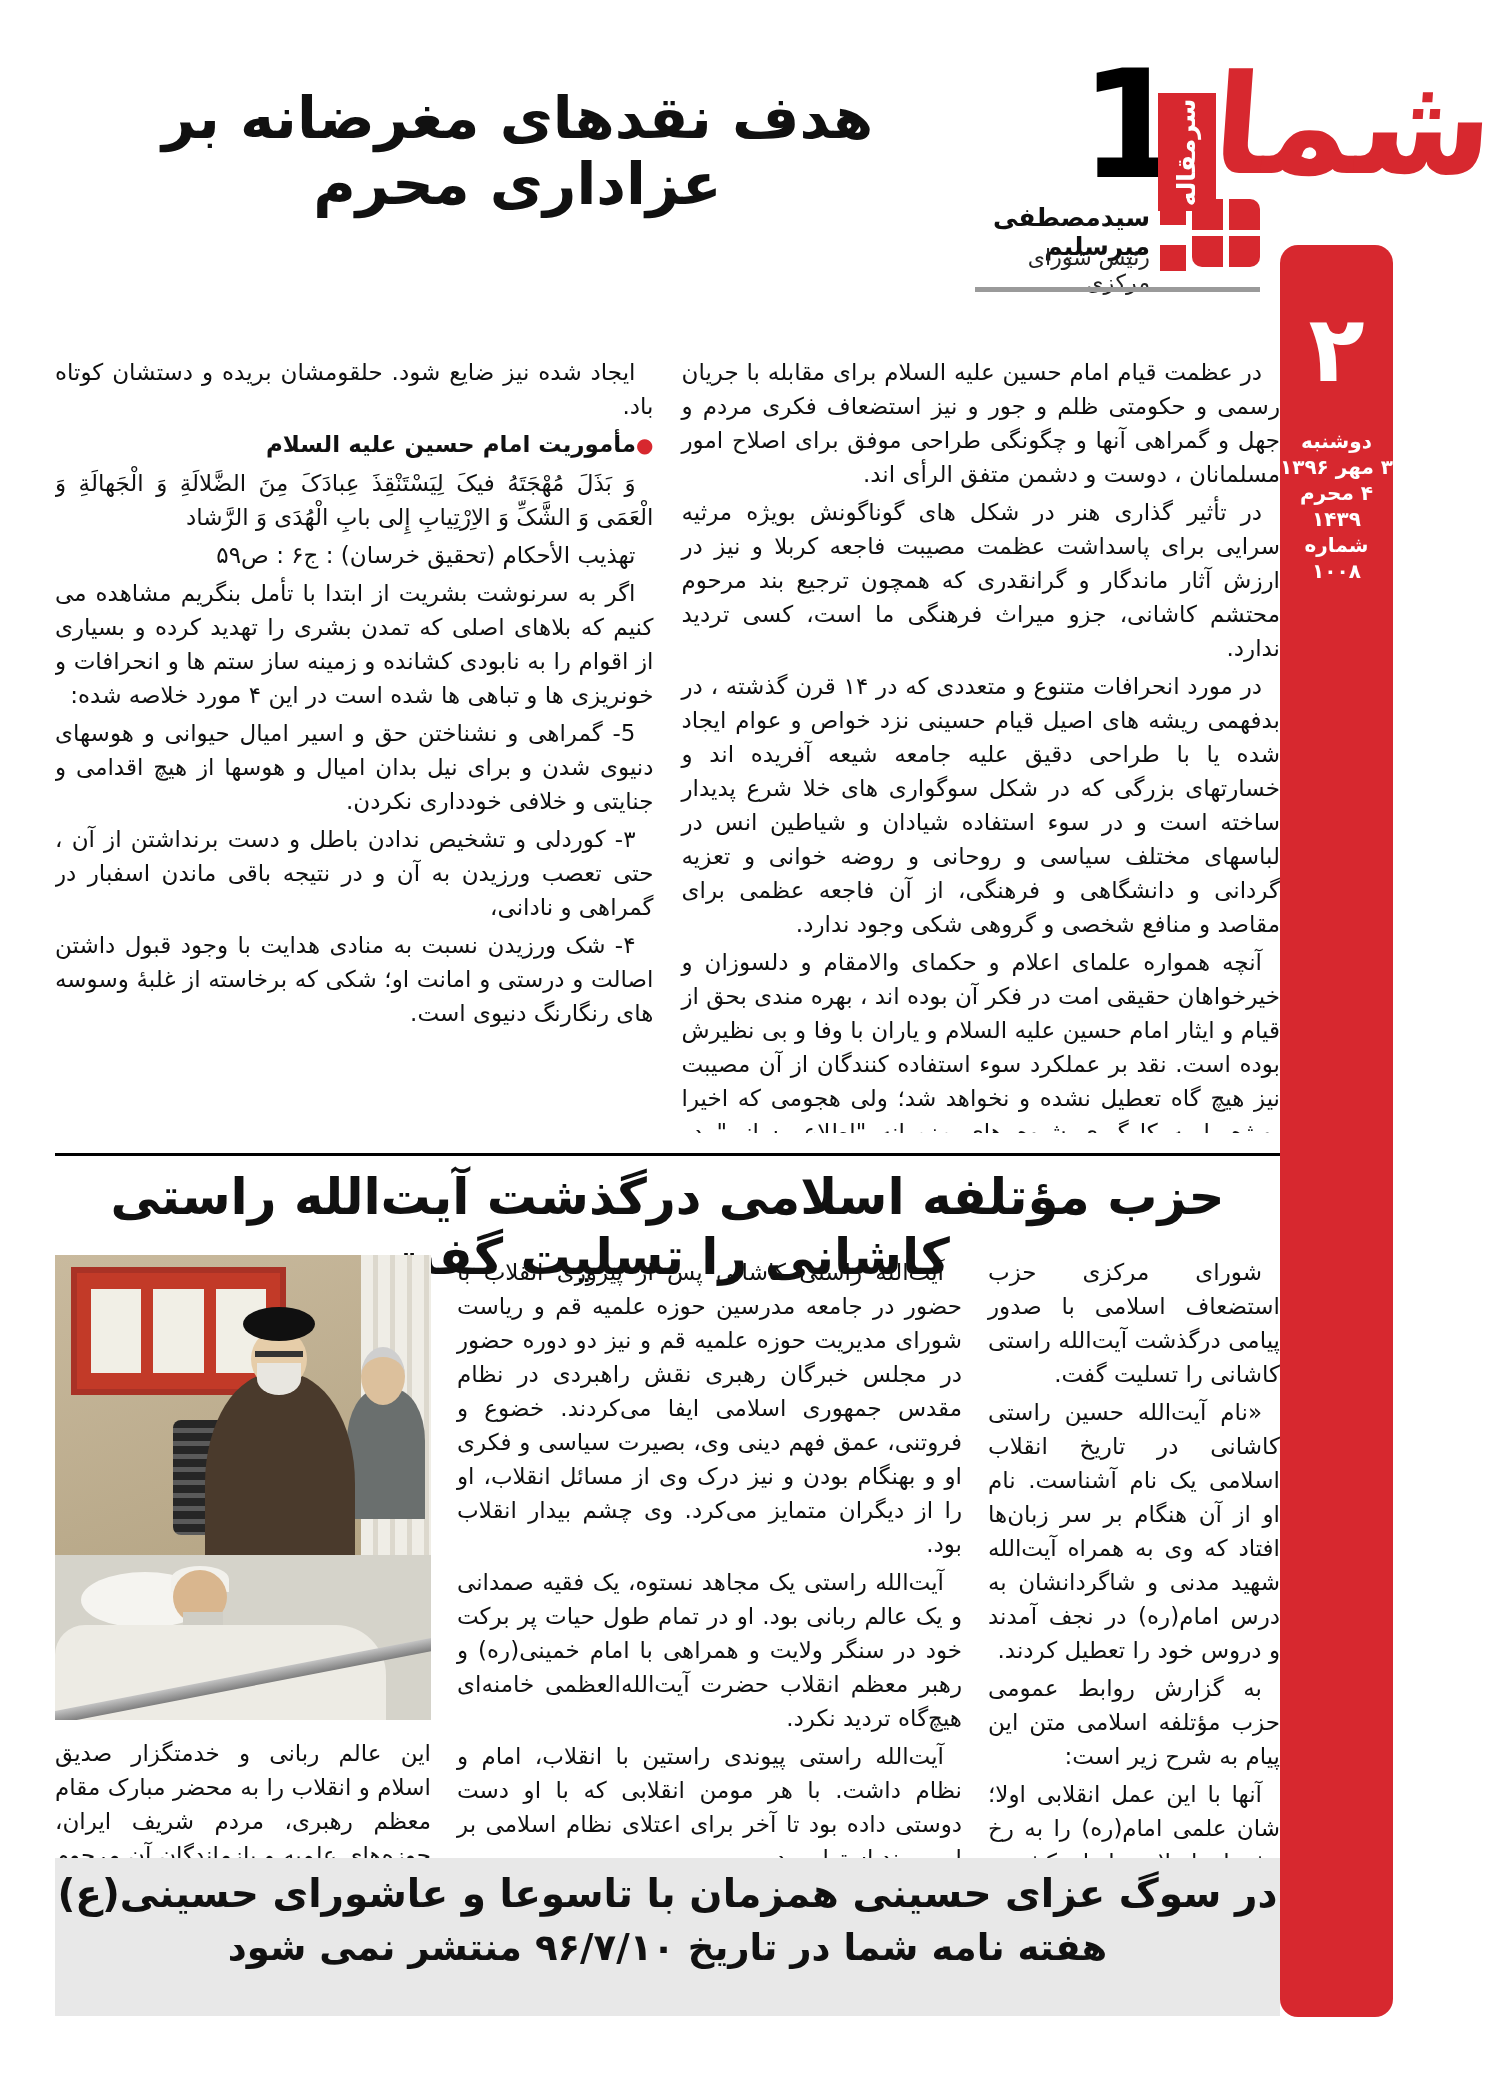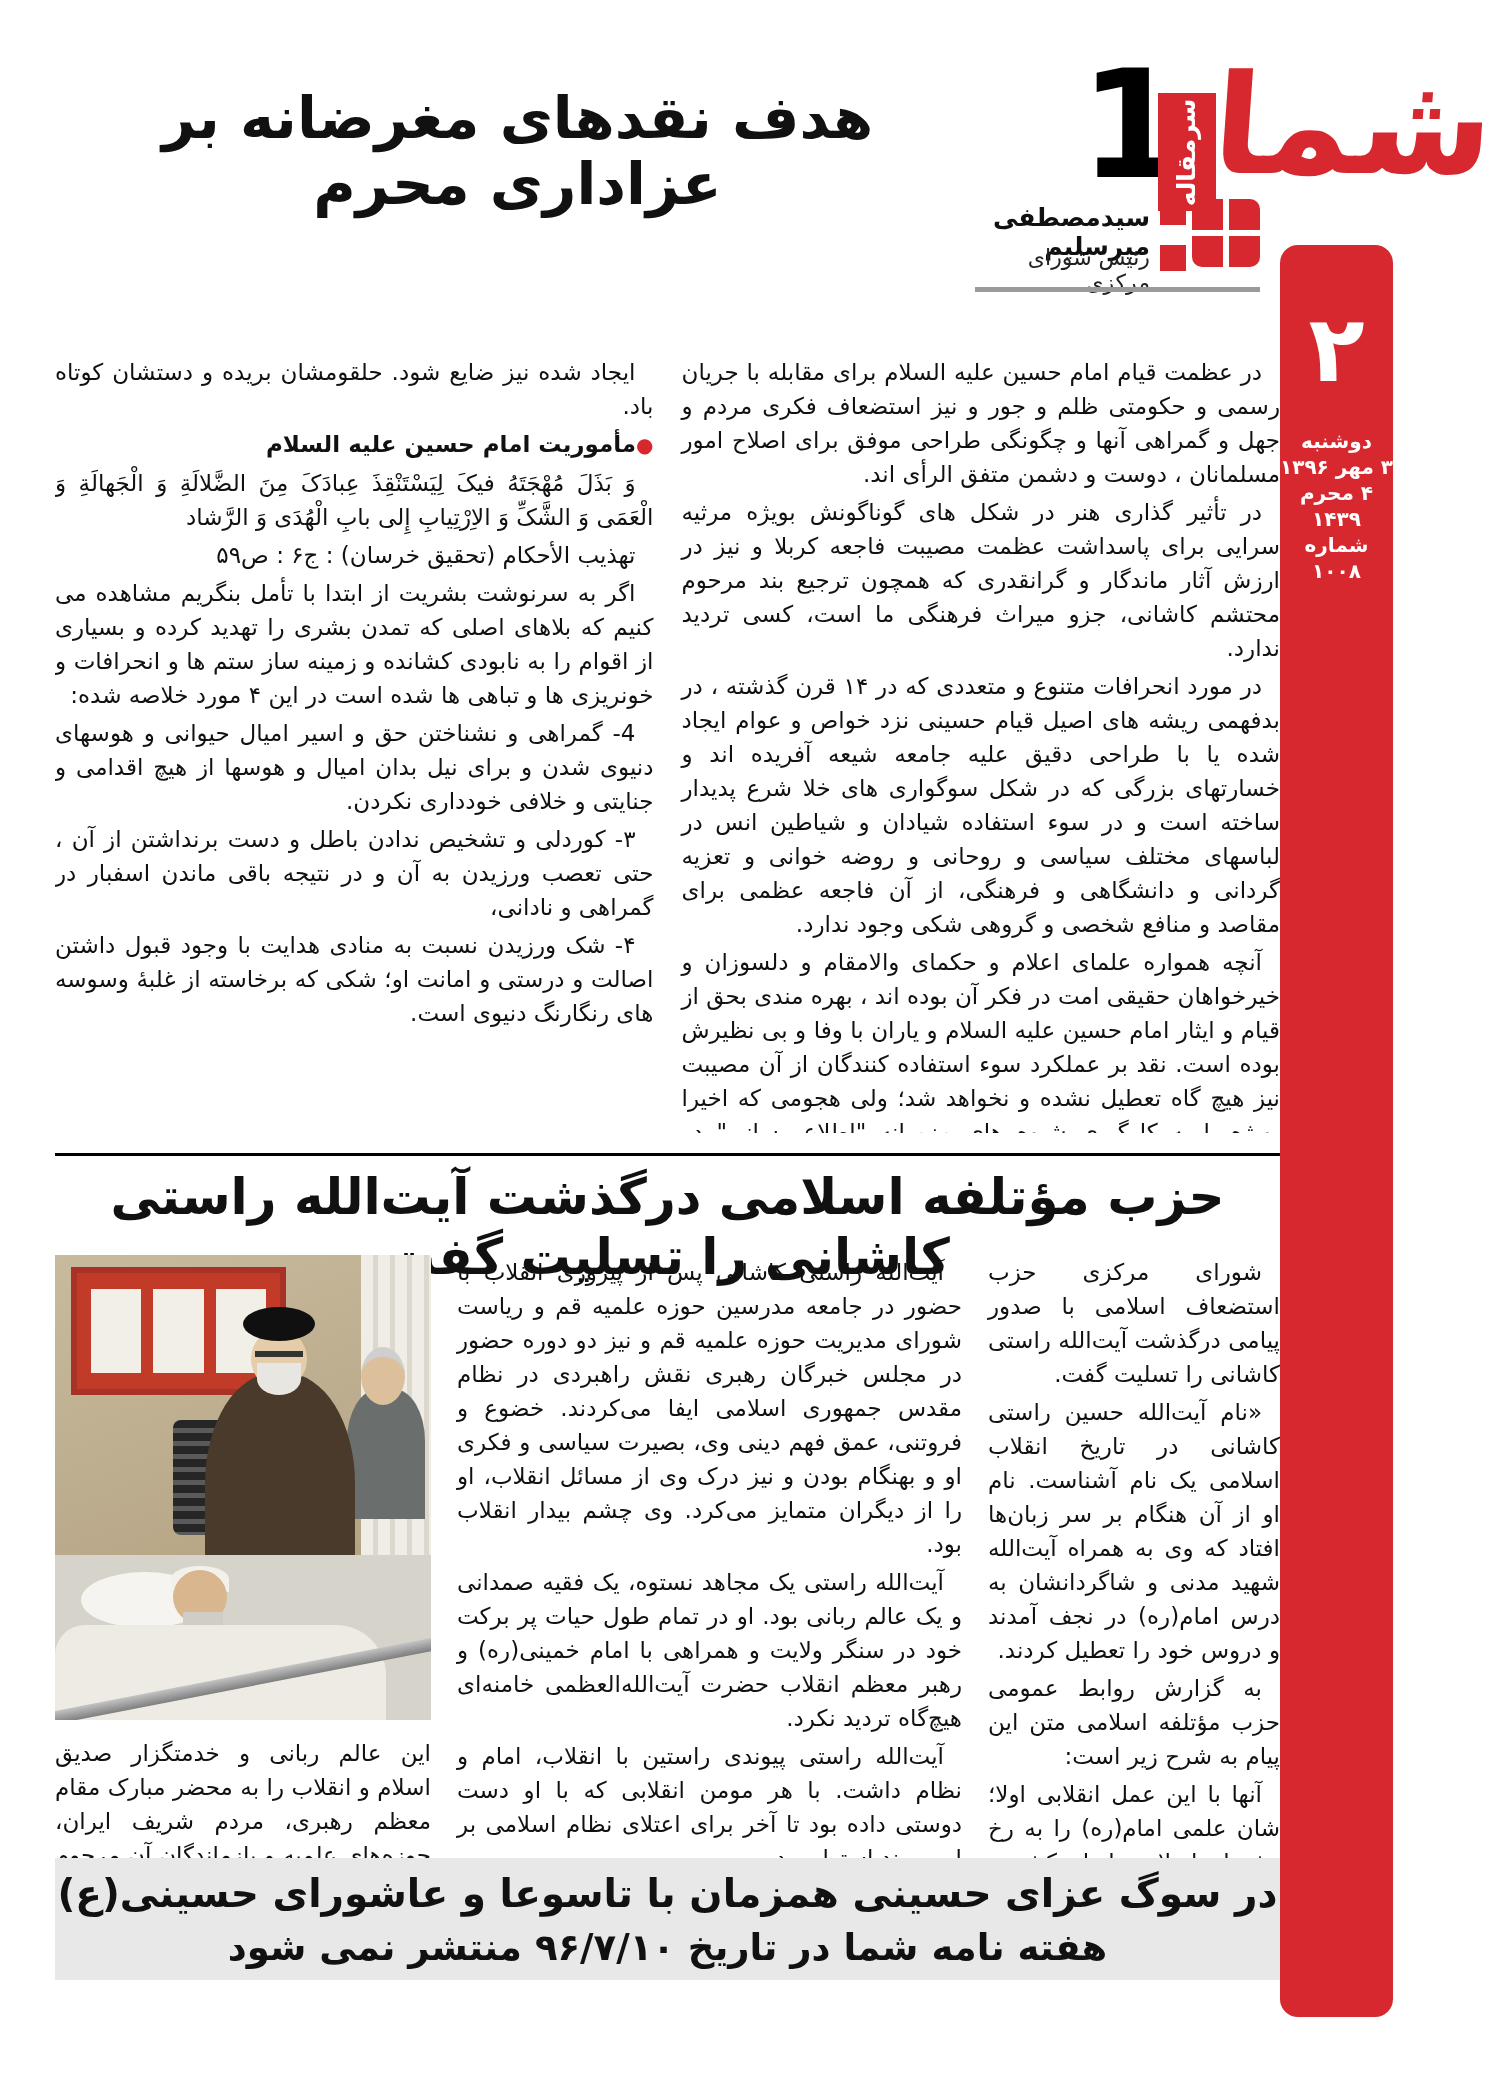--- a/index.html
+++ b/index.html
@@ -92,21 +92,21 @@
              border-radius:50% 50% 0 0;}
   .ph-patbeard{position:absolute;left:128px;bottom:84px;width:40px;height:24px;background:#cfcdc5;
                border-radius:0 0 50% 50%;}
   .ph-blanket{position:absolute;left:0;bottom:-10px;width:88%;height:105px;background:#edebe4;
               border-radius:30px 50px 0 0;}
   .ph-rail{position:absolute;left:-24px;bottom:34px;width:440px;height:13px;
            background:linear-gradient(#c4c4c4,#7e7e7e);transform:rotate(-11deg);}
   .under-photo{margin-top:16px;font-size:23px;line-height:34px;text-align:justify;}
 
   
-  .footer{position:absolute;top:1858px;left:55px;width:1225px;height:122px;background:#e8e8e8;
+  .footer{position:absolute;top:1858px;left:55px;width:1225px;height:158px;background:#e8e8e8;
           text-align:center;font-weight:bold;}
   .f1{font-size:39px;margin-top:8px;line-height:56px;}
   .f2{font-size:37px;line-height:52px;}
 
   :root{--red:#d7282f;}
 </style>
 </head>
 <body>
 
 <div class="page">
@@ -149,21 +149,21 @@
           <p>در مورد انحرافات متنوع و متعددی که در ۱۴ قرن گذشته ، در بدفهمی ریشه های اصیل قیام حسینی نزد خواص و عوام ایجاد شده یا با طراحی دقیق علیه جامعه شیعه آفریده اند و خسارتهای بزرگی که در شکل سوگواری های خلا شرع پدیدار ساخته است و در سوء استفاده شیادان و شیاطین انس در لباسهای مختلف سیاسی و روحانی و روضه خوانی و تعزیه گردانی و دانشگاهی و فرهنگی، از آن فاجعه عظمی برای مقاصد و منافع شخصی و گروهی شکی وجود ندارد.</p>
           <p>آنچه همواره علمای اعلام و حکمای والامقام و دلسوزان و خیرخواهان حقیقی امت در فکر آن بوده اند ، بهره مندی بحق از قیام و ایثار امام حسین علیه السلام و یاران با وفا و بی نظیرش بوده است. نقد بر عملکرد سوء استفاده کنندگان از آن مصیبت نیز هیچ گاه تعطیل نشده و نخواهد شد؛ ولی هجومی که اخیرا بویژه با به کارگیری شیوه های مزورانه "اطلاع رسانی" در فضای مجازی برپا شده است، ابدا از سر دلسوزی و خیرخواهی نیست بلکه کل تقدس و ایمان را نشانه گرفته و با ظاهری دلفریب می خواهد اعتماد عمومی را زایل و خودباوری را مضمحل و راه را برای اباحه گری و تسلط دشمنان و بدخواهان هموار کند و بنابراین باید به طور جدی با این جریان مسموم و منحرف و ضد آگاهی مبارزه و شگردهای آن را افشا کرد. ما هرچه داریم از همین محرم و صفر است و دشمنان ما نمی خواهند از ما چیزی بماند و آرزو می کنند آنچه با خون دل فراوان</p>
         </div>
       <div class="col">
         <p>ایجاد شده نیز ضایع شود. حلقومشان بریده و دستشان کوتاه باد.</p>
         <p class="subhead"><span class="dot">●</span><span>مأموریت امام حسین علیه السلام</span></p>
         <p class="verse">وَ بَذَلَ مُهْجَتَهُ فیکَ لِیَسْتَنْقِذَ عِبادَکَ مِنَ الضَّلالَةِ وَ الْجَهالَةِ وَ الْعَمَی وَ الشَّکِّ وَ الاِرْتِیابِ إِلی بابِ الْهُدَی وَ الرَّشاد</p>
         <p class="src">تهذیب الأحکام (تحقیق خرسان) : ج۶ : ص۵۹</p>
         <p>اگر به سرنوشت بشریت از ابتدا با تأمل بنگریم مشاهده می کنیم که بلاهای اصلی که تمدن بشری را تهدید کرده و بسیاری از اقوام را به نابودی کشانده و زمینه ساز ستم ها و انحرافات و خونریزی ها و تباهی ها شده است در این ۴ مورد خلاصه شده:</p>
         <div>
-            <p>4- گمراهی و نشناختن حق و اسیر امیال حیوانی و هوسهای دنیوی شدن و برای نیل بدان امیال و هوسها از هیچ اقدامی و جنایتی و خلافی خودداری نکردن.</p>
+            <p>5- گمراهی و نشناختن حق و اسیر امیال حیوانی و هوسهای دنیوی شدن و برای نیل بدان امیال و هوسها از هیچ اقدامی و جنایتی و خلافی خودداری نکردن.</p>
             <p>۳- کوردلی و تشخیص ندادن باطل و دست برنداشتن از آن ، حتی تعصب ورزیدن به آن و در نتیجه باقی ماندن اسفبار در گمراهی و نادانی،</p>
             <p>۴- شک ورزیدن نسبت به منادی هدایت با وجود قبول داشتن اصالت و درستی و امانت او؛ شکی که برخاسته از غلبهٔ وسوسه های رنگارنگ دنیوی است.</p>
           </div>
 
       </div>
     </div>
 
     <div class="divider"></div>
 
     <h2 class="headline2">حزب مؤتلفه اسلامی درگذشت آیت‌الله راستی کاشانی را تسلیت گفت</h2>

